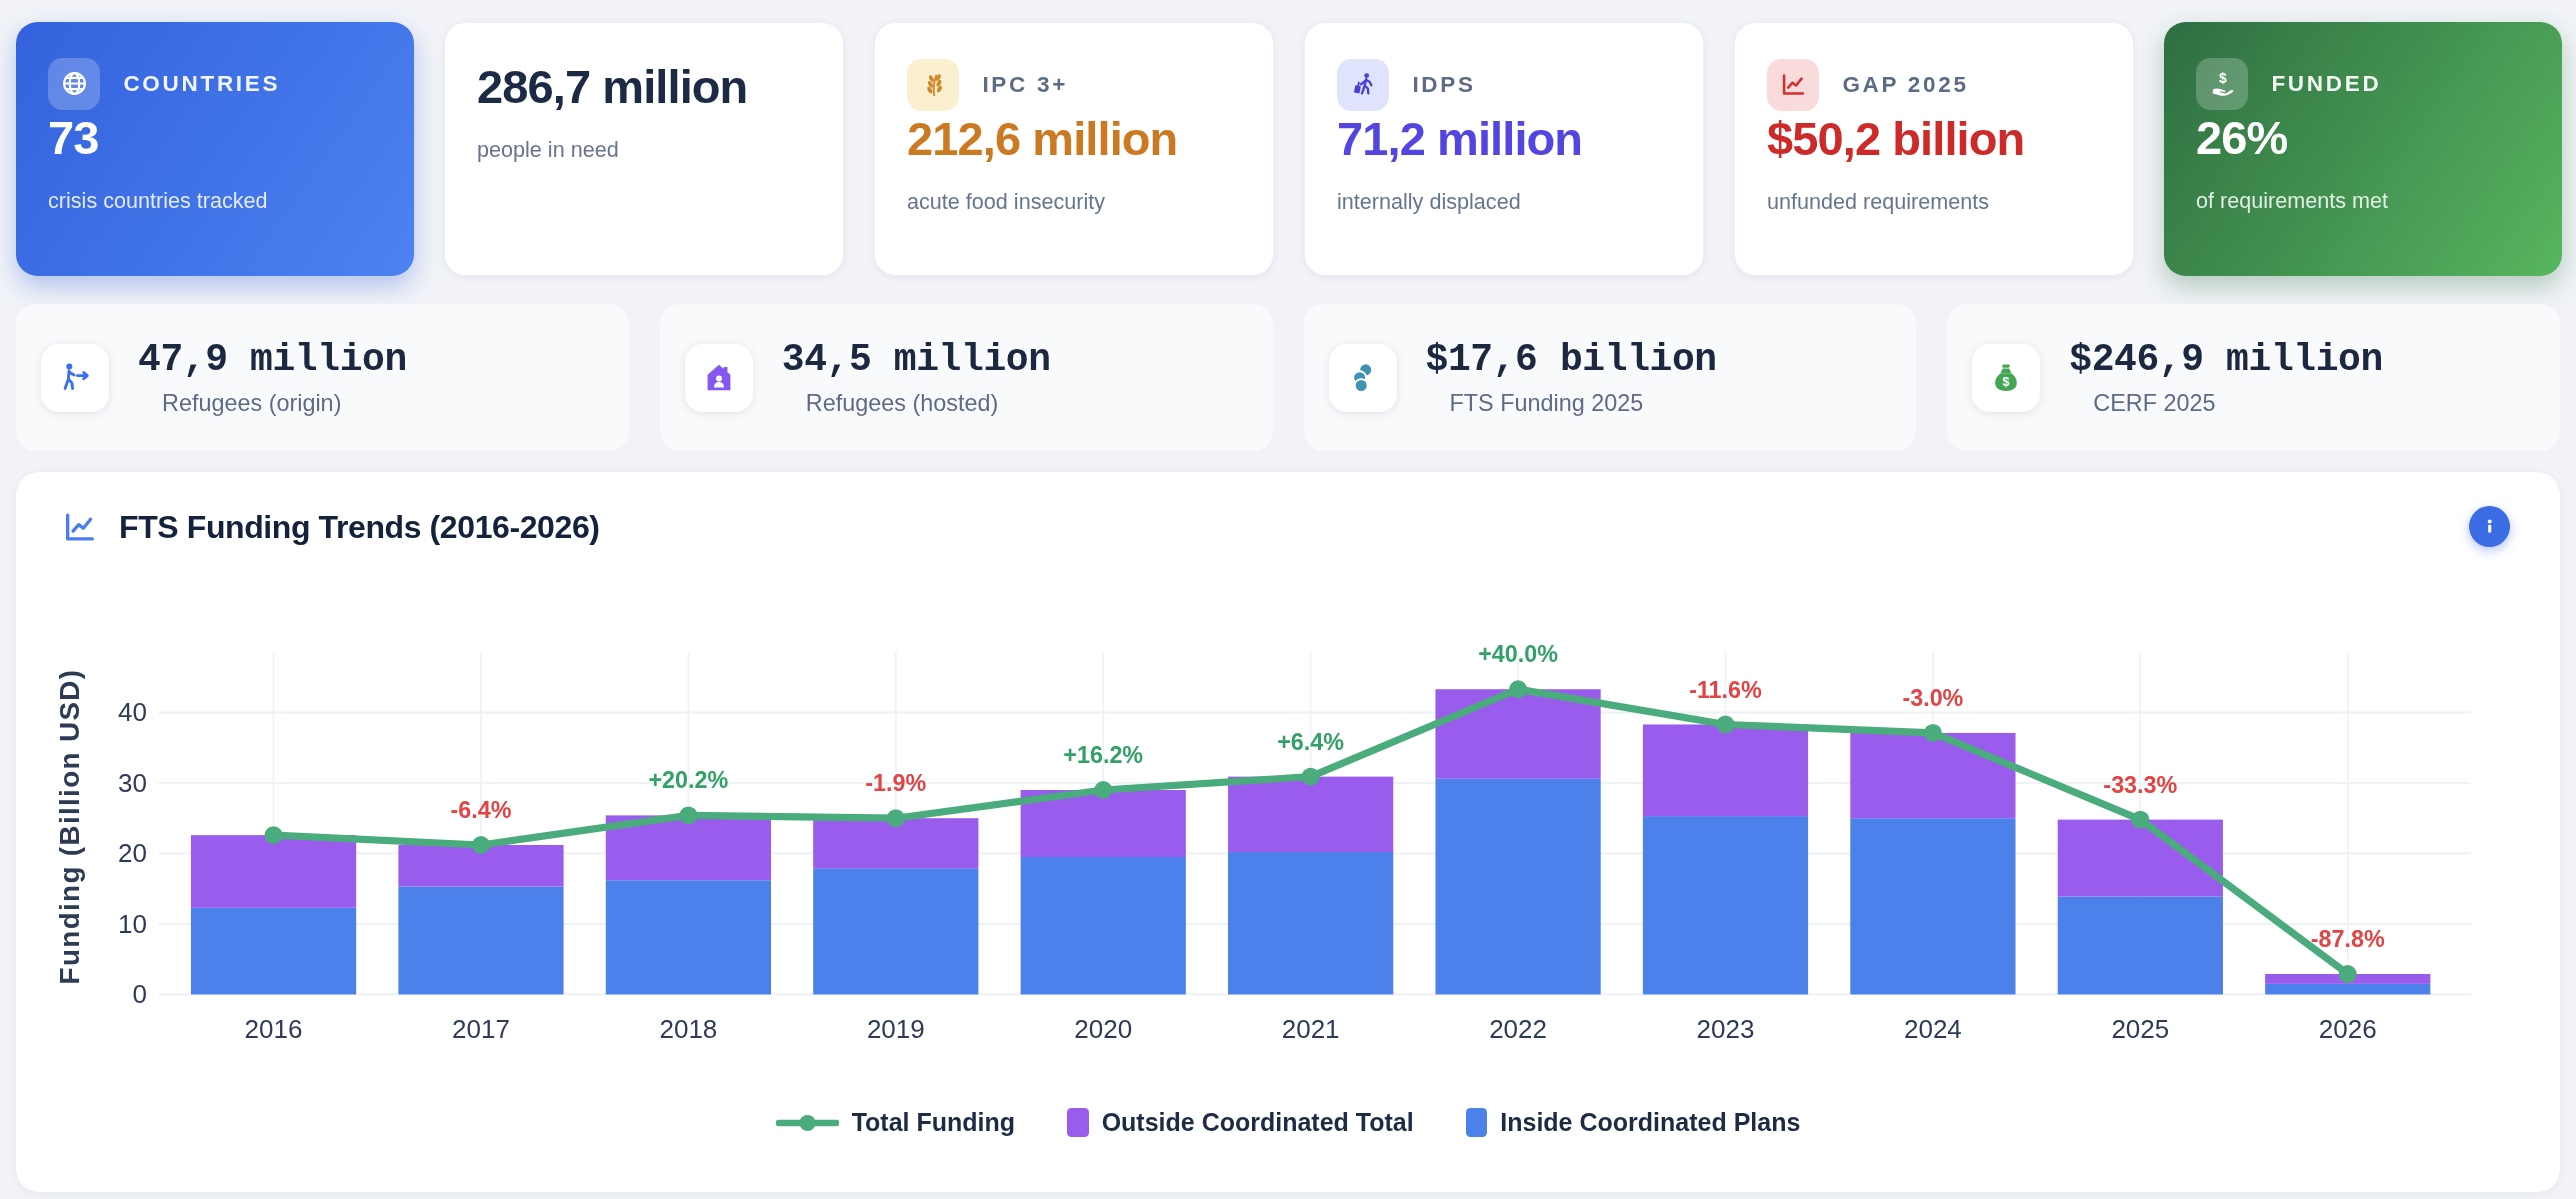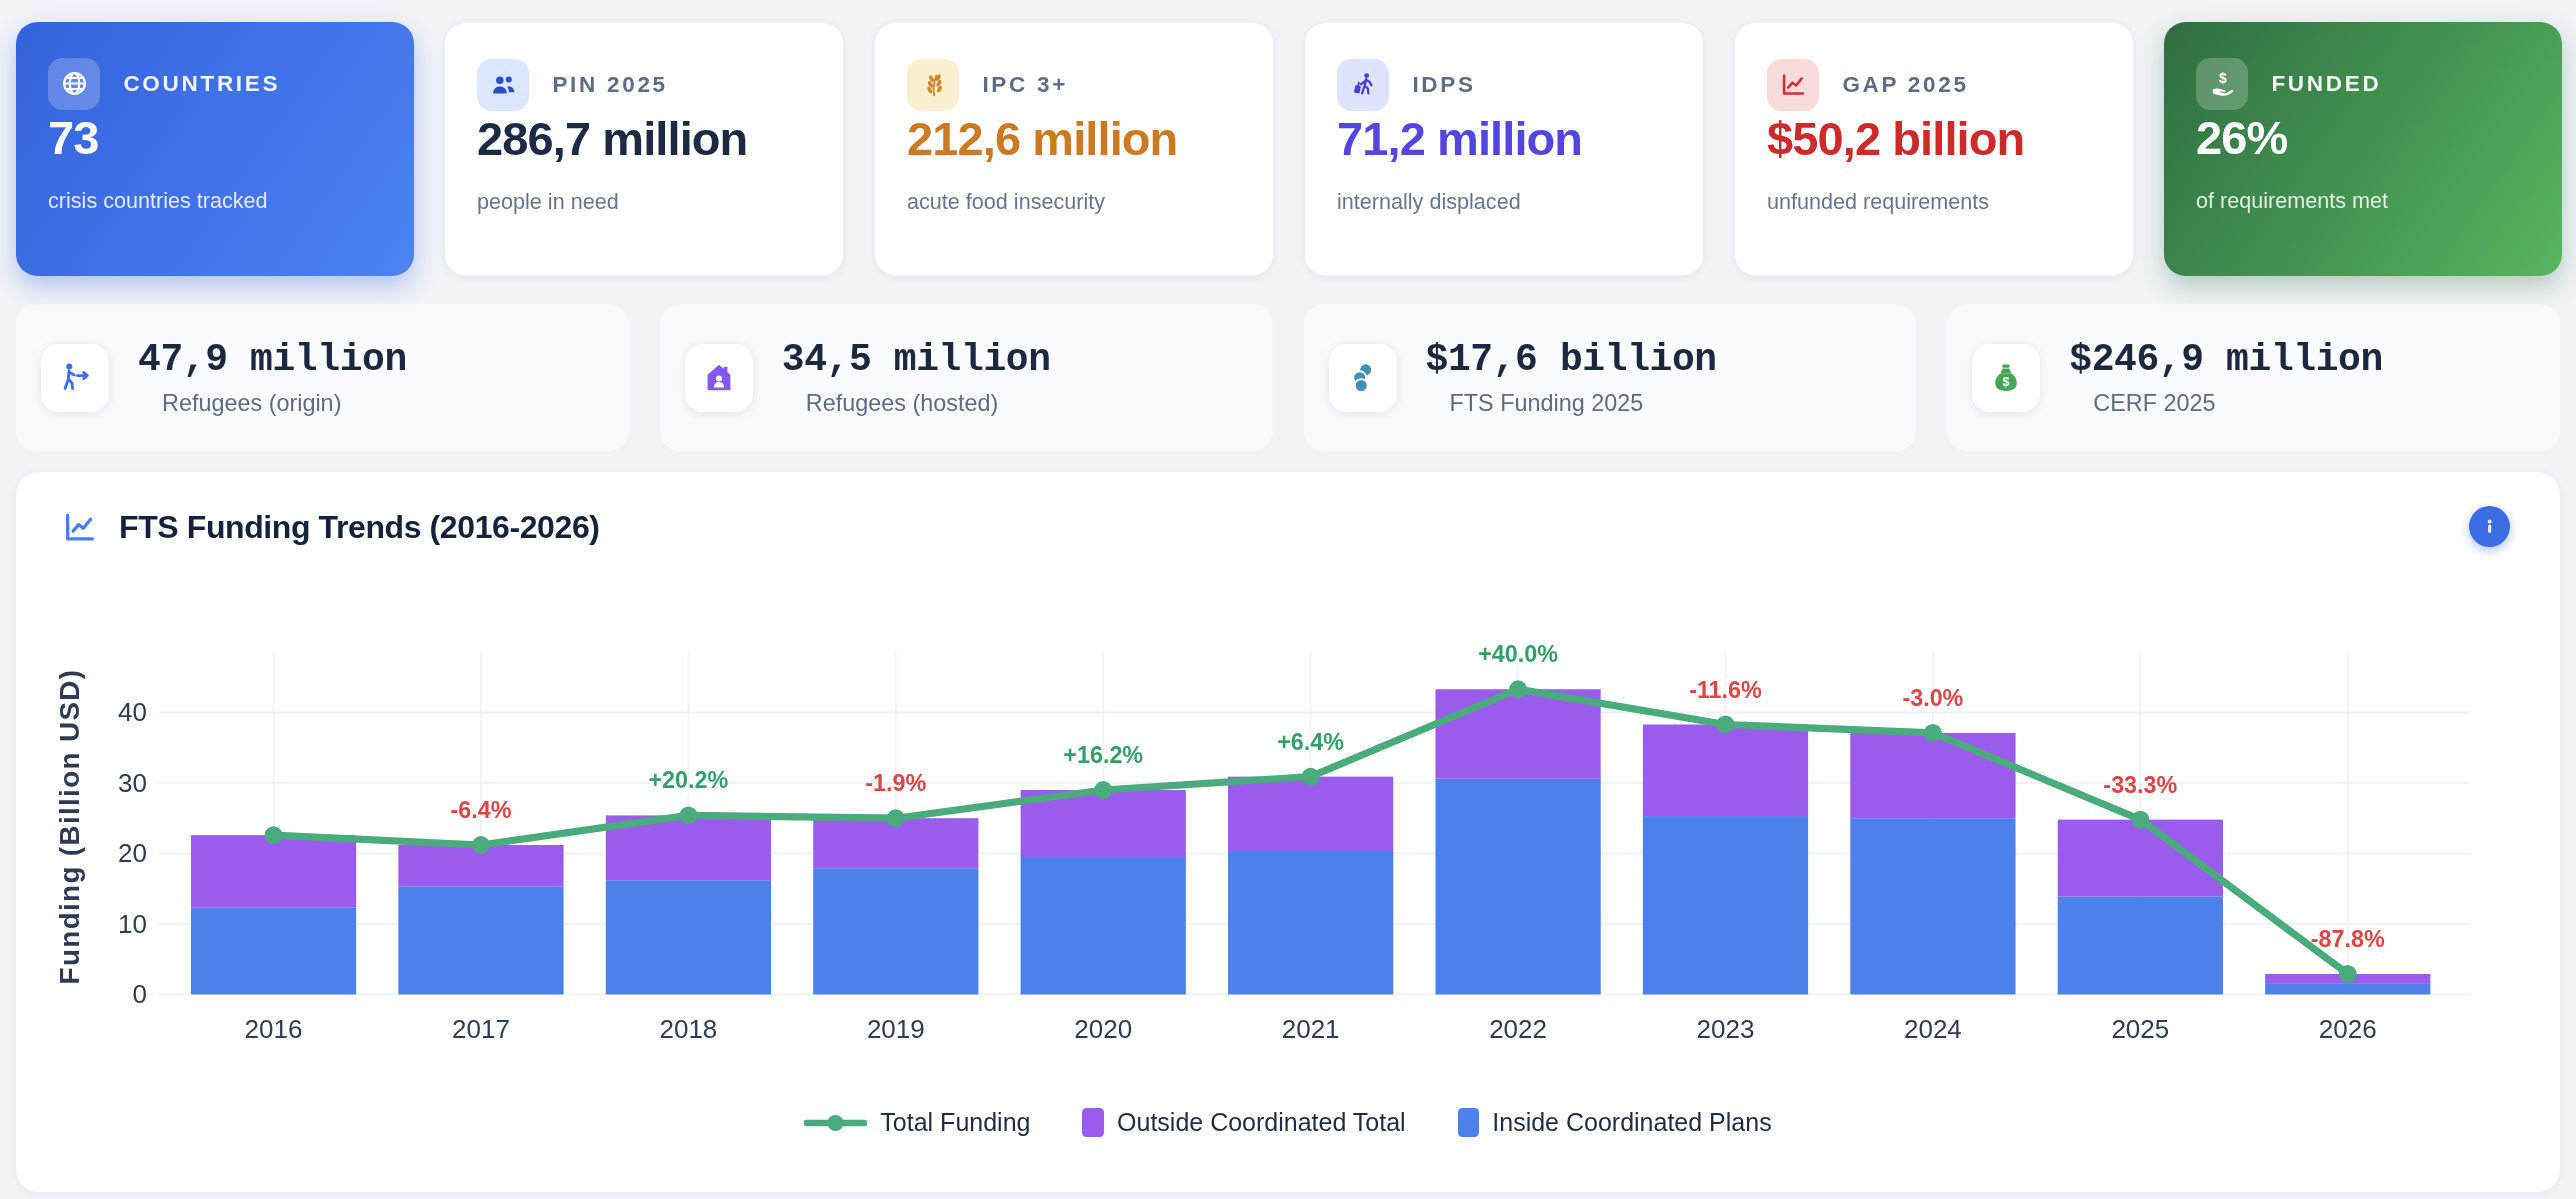--- a/index.html
+++ b/index.html
@@ -49,21 +49,21 @@
   .chart-title{margin:0;font-size:32px;font-weight:800;color:#15223b;letter-spacing:-0.4px;}
   .info-btn{position:absolute;top:34px;right:50px;width:41px;height:41px;border:none;border-radius:50%;
         background:#3b6ce4;display:flex;align-items:center;justify-content:center;cursor:pointer;
         box-shadow:0 3.6px 10.8px rgba(59,108,228,.4);padding:0;}
   .info-btn svg{width:23.4px;height:23.4px;}
   #plot{position:absolute;left:20px;top:148px;width:2508px;height:431px;}
   #plot text{font-family:"Liberation Sans", sans-serif;}
 
   .legend{position:absolute;left:0;right:0;top:636px;display:flex;justify-content:center;
         align-items:center;gap:52px;font-size:25px;color:#1e2b45;}
-  .legend-item{display:flex;align-items:center;gap:13px;cursor:pointer;}
+  .legend-item{display:flex;align-items:center;gap:13px;cursor:pointer;font-weight:bold;}
   .sw-rect{width:21.6px;height:29px;border-radius:4.5px;}
 </style>
 </head>
 <body>
 
 <div class="page">
 
   <div class="cards-row">
 
     <div class="card blue-gradient">
@@ -75,31 +75,20 @@
             <path d="M3.6 12h16.8M4.9 7.3h14.2M4.9 16.7h14.2"></path>
           </svg>
         </div>
         <span class="card-label">COUNTRIES</span>
       </div>
       <div class="card-value v-white">73</div>
       <div class="card-sub">crisis countries tracked</div>
     </div>
 
     <div class="card">
-      <div class="card-head">
-        <div class="icon-box ib-pin">
-          <svg viewBox="0 0 24 24" fill="currentColor">
-            <circle cx="9" cy="8.4" r="3.1"></circle>
-              <circle cx="16.4" cy="7.9" r="2.5"></circle>
-            <path d="M3.4 18.8c0-3.1 2.5-5.2 5.6-5.2s5.6 2.1 5.6 5.2v.6H3.4z"></path>
-            <path d="M15.6 13.7c2.7-.6 5.3 1.2 5.3 4.1v.7h-4.5c0-1.9-.3-3.5-1.5-4.6z"></path>
-          </svg>
-        </div>
-        <span class="card-label">PIN 2025</span>
-      </div>
       <div class="card-value">286,7 million</div>
       <div class="card-sub">people in need</div>
     </div>
 
     <div class="card">
       <div class="card-head">
         <div class="icon-box ib-ipc">
           <svg viewBox="0 0 24 24" fill="currentColor">
             <path d="M12.6 21c-.7-3.5-.7-10.2 1.7-16.4" stroke="currentColor" stroke-width="1.6" fill="none" stroke-linecap="round"></path>
             <ellipse cx="10.3" cy="7.2" rx="1.6" ry="3" transform="rotate(-28 10.3 7.2)"></ellipse>

